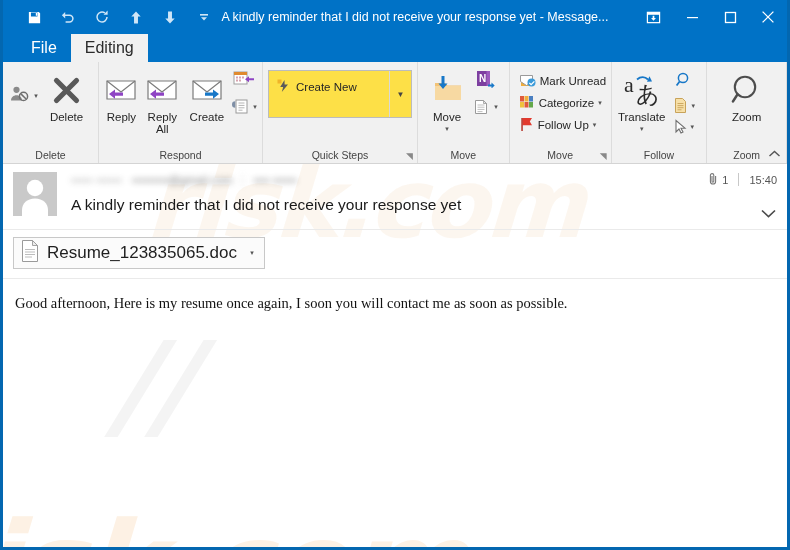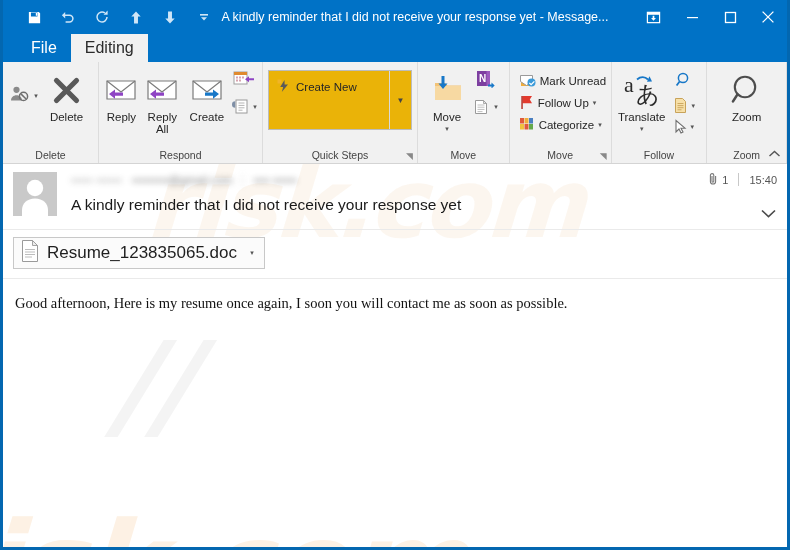--- a/index.html
+++ b/index.html
@@ -147,23 +147,23 @@
     white-space: nowrap;
   }
   .caret { font-size: 7px; color: #555; }
 
   .icon-col { display: flex; flex-direction: column; align-items: center; padding-top: 4px; gap: 4px;}
   .tiny-wrap { display:flex; align-items:center; gap:2px; }
 
   
   #qs-gallery {
     width: 148px;
-    height: 60px;
+    height: 48px;
     border: 1px solid #bcbcbc;
-    background: #eab308;
+    background: #fde047;
     display: flex;
     margin-top: 2px;
   }
   #qs-list { flex: 1; padding: 6px 4px; }
   #qs-item {
     display: flex; align-items: center; gap: 6px;
     font-size: 11.5px; color: #262626;
     padding: 2px 4px;
   }
   #qs-more {
@@ -533,40 +533,40 @@
               <path fill="#f0ad3c" d="M2 5h11v8H2z"></path>
               <path fill="#fff" stroke="#9a9a9a" stroke-width="1" d="M1.5 2.5h12v6l-6 4-6-4z"></path>
               <circle cx="12.5" cy="9.5" r="4" fill="#3a9ad9"></circle>
               <path fill="#fff" d="m10.8 9.4 1.3 1.3 2.8-2.8.9.9-3.7 3.7-2.2-2.2z"></path>
             </svg>
           </span>
           <span>Mark Unread</span>
         </div>
         <div class="smallbtn">
           <span>
-            <svg width="15" height="15" viewBox="0 0 15 15">
-              <path fill="#e23a2e" d="M3.5 1h9.5l-2.2 3.6 2.2 3.6H3.5z"></path>
-              <rect x="2.3" y="1" width="1.5" height="13" fill="#b5342a"></rect>
-            </svg>
-          </span>
-          <span>Follow Up</span>
-          <span class="caret">▾</span>
-        </div>
-        <div class="smallbtn">
-          <span>
             <svg width="16" height="14" viewBox="0 0 16 14">
               <rect x="1" y="1" width="4" height="5.5" fill="#e05a3a"></rect>
               <rect x="5.5" y="1" width="4" height="5.5" fill="#f0ad3c"></rect>
               <rect x="10" y="1" width="4" height="5.5" fill="#4a7fc1"></rect>
               <rect x="1" y="7" width="4" height="5.5" fill="#f0c23c"></rect>
               <rect x="5.5" y="7" width="4" height="5.5" fill="#e05a3a"></rect>
               <rect x="10" y="7" width="4" height="5.5" fill="#64a84a"></rect>
             </svg>
           </span>
           <span>Categorize</span>
+          <span class="caret">▾</span>
+        </div>
+        <div class="smallbtn">
+          <span>
+            <svg width="15" height="15" viewBox="0 0 15 15">
+              <path fill="#e23a2e" d="M3.5 1h9.5l-2.2 3.6 2.2 3.6H3.5z"></path>
+              <rect x="2.3" y="1" width="1.5" height="13" fill="#b5342a"></rect>
+            </svg>
+          </span>
+          <span>Follow Up</span>
           <span class="caret">▾</span>
         </div>
       </div>
       <div class="rgroup-label">
         <span>Move</span>
         <span class="dlg">◥</span>
       </div>
     </div>
 
     <div class="rgroup" style="width:96px">

